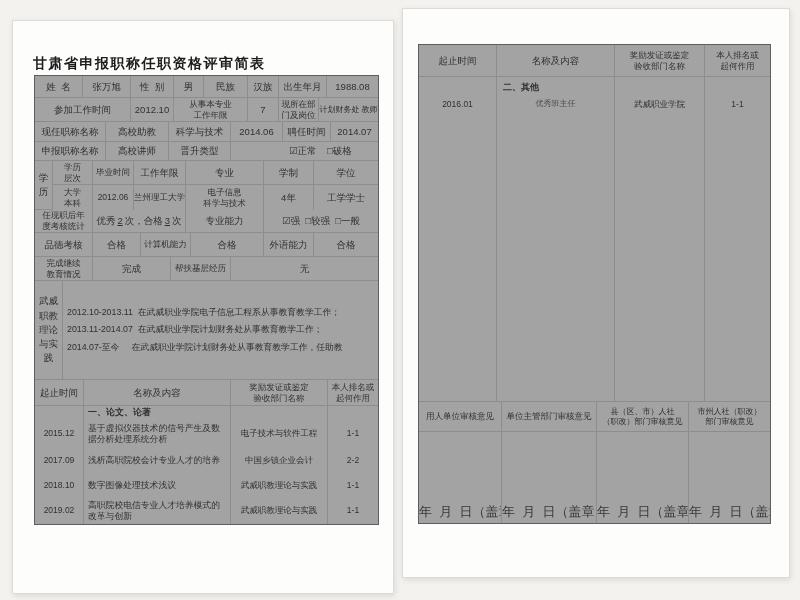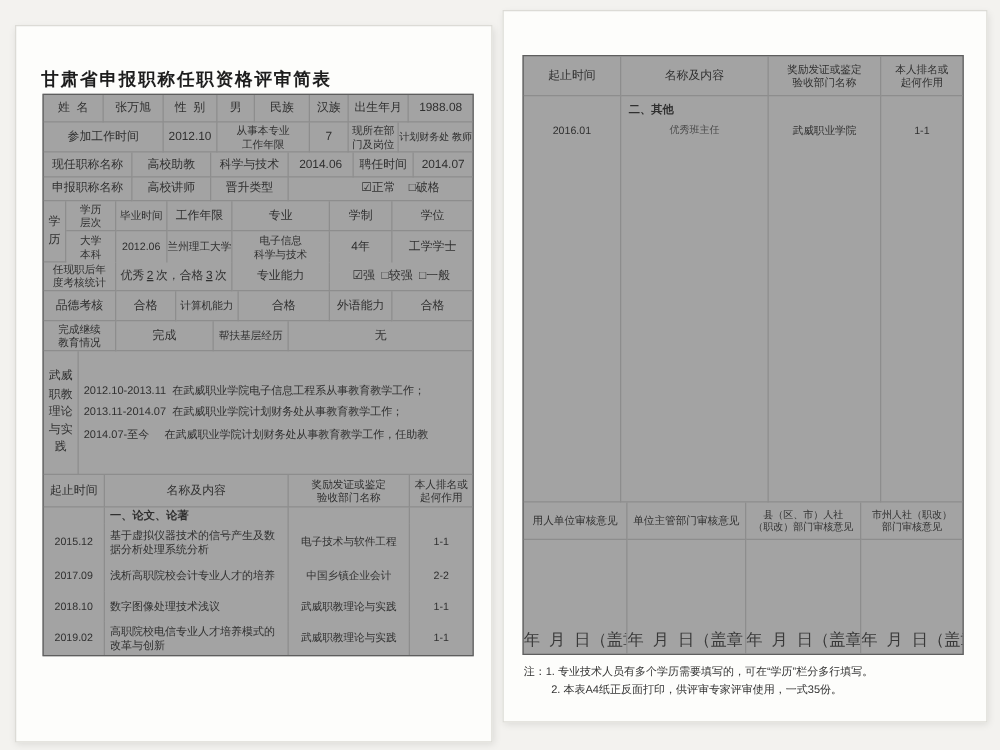--- a/index.html
+++ b/index.html
@@ -256,19 +256,15 @@
         <div class="td nb rel" style="width:92px;">
           <div class="stamp">年  月  日（盖章）</div>
         </div>
         <div class="td nb nr rel" style="width:81px;">
           <div class="stamp">年  月  日（盖章）</div>
         </div>
       </div>
 
     </div>
 
-    <div class="notes" style="left:16px;top:521px;width:356px;">
-      <div>注：1. 专业技术人员有多个学历需要填写的，可在“学历”栏分多行填写。</div>
-      <div style="margin-left:22px;">2. 本表A4纸正反面打印，供评审专家评审使用，一式35份。</div>
-    </div>
   </div>
 
 </div>
 
 </body></html>

